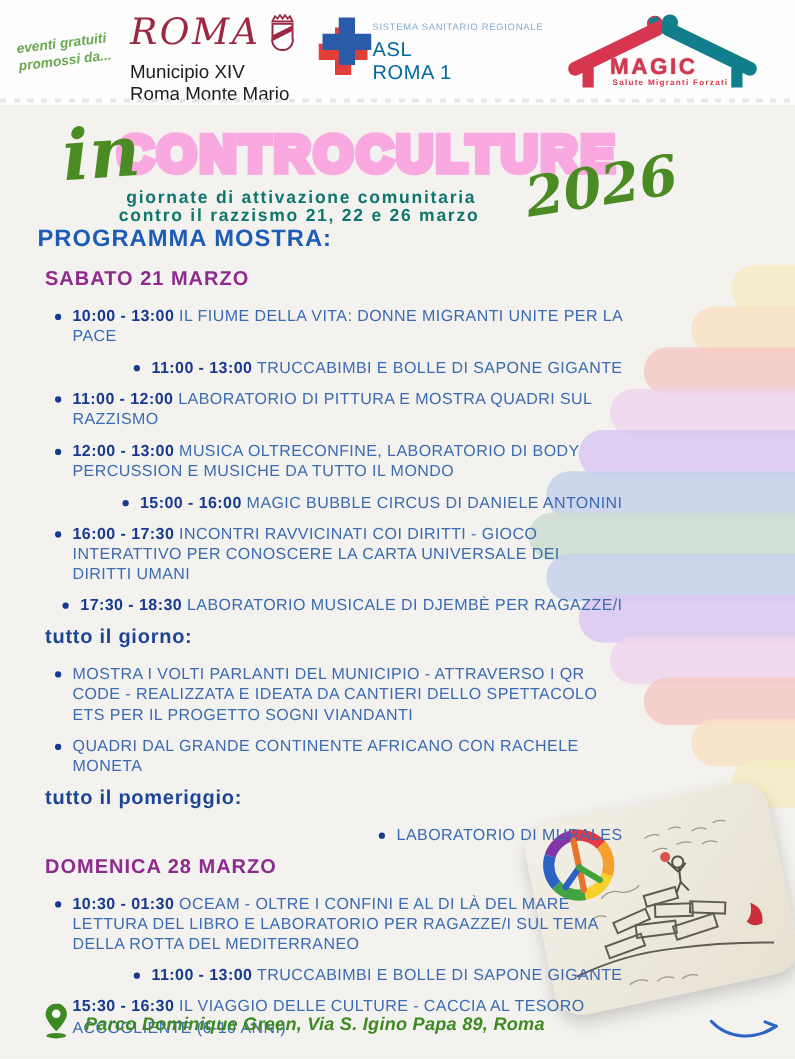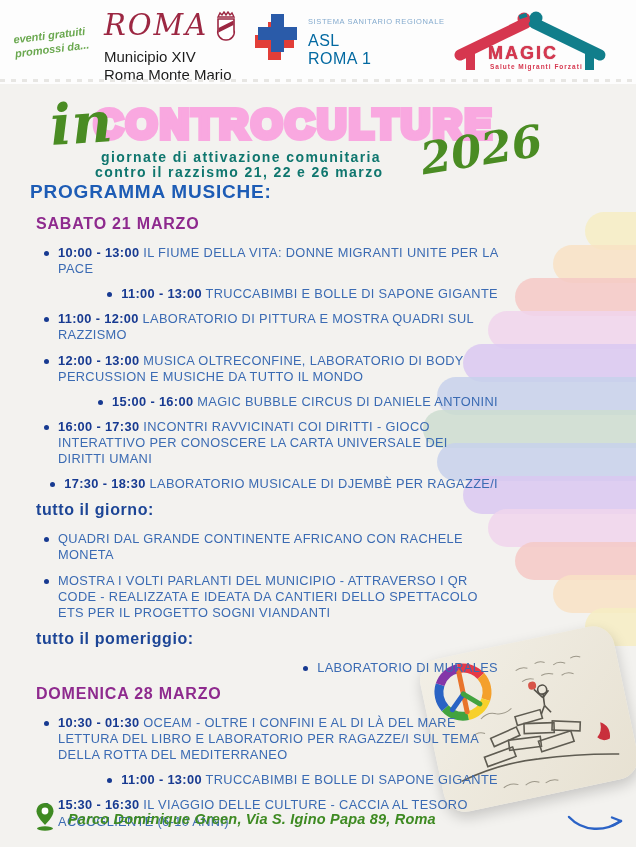--- a/index.html
+++ b/index.html
@@ -11,21 +11,21 @@
   .hdr { position:absolute; top:0; left:0; width:636px; height:84px; background:#fdfdfd; z-index:5; }
   .hdr::after { content:""; position:absolute; left:0; bottom:2px; width:100%; height:3px;
     background:repeating-linear-gradient(90deg,#e7e6e3 0 5px,transparent 5px 11px); }
   .promo { position:absolute; left:14px; top:28px; transform:rotate(-7deg);
     color:#6aa84f; font-weight:bold; font-style:italic; font-size:11px; line-height:1.3; }
   .promo span { display:block; }
   .roma { position:absolute; left:104px; top:11px; }
   .roma-top { display:flex; align-items:flex-start; gap:6px; }
   .roma-word { font-family:"DejaVu Serif", serif; font-size:29px; line-height:1; color:#9c2742; letter-spacing:2px;font-style:italic; }
   .roma-sub { font-size:15px; color:#1c1c1c; line-height:1.05; margin-top:2px; }
-  .asl { position:absolute; left:254px; top:13px; display:flex; gap:10px; }
+  .asl { position:absolute; left:254px; top:13px; display:flex; }
   .asl-txt { padding-top:4px; }
   .asl-sys { font-size:7.5px; color:#85abce; letter-spacing:.6px; margin-bottom:6px; }
   .asl-n1,.asl-n2 { font-size:16px; color:#0369a1; letter-spacing:.5px; line-height:1.1; }
   .samifo { position:absolute; left:452px; top:10px; width:165px; height:66px; }
   .samifo-name { position:absolute; left:36px; top:33px; color:#d6374f; font-weight:bold;
      font-size:18px; letter-spacing:2px; text-shadow:0 0 1px #9c1f33; }
   .samifo-tag { position:absolute; left:38px; top:53px; color:#d6374f; font-size:6.5px; letter-spacing:1px; font-weight:bold; }
 
   
   .pills { position:absolute; inset:0; z-index:1; }
@@ -145,21 +145,21 @@
 
   <div class="titleblock">
     <span class="t-main">CONTROCULTURE</span>
     <span class="t-in">in</span>
     <span class="t-year">2026</span>
     <span class="t-sub t-sub1">giornate di attivazione comunitaria</span>
     <span class="t-sub t-sub2">contro il razzismo 21, 22 e 26 marzo</span>
   </div>
 
   <div class="program">
-    <div class="prog-h">PROGRAMMA MUSICHE:</div>
+    <div class="prog-h">PROGRAMMA MOSTRA:</div>
 
     <div class="day-h">SABATO 21 MARZO</div>
     <ul class="ev">
       <li>
           <span class="dot"></span>
           <p><b>10:00 - 13:00</b> <span>IL FIUME DELLA VITA: DONNE MIGRANTI UNITE PER LA PACE</span></p>
         </li>
       <li>
           <span class="dot"></span>
           <p><b>11:00 - 13:00</b> <span>TRUCCABIMBI E BOLLE DI SAPONE GIGANTE</span></p>
@@ -183,25 +183,25 @@
       <li>
           <span class="dot"></span>
           <p><b>17:30 - 18:30</b> <span>LABORATORIO MUSICALE DI DJEMBÈ PER RAGAZZE/I</span></p>
         </li>
     </ul>
 
     <div class="blue-h">tutto il giorno:</div>
     <ul class="ev">
       <li>
           <span class="dot"></span>
+          <p><span>MOSTRA I VOLTI PARLANTI DEL MUNICIPIO - ATTRAVERSO I QR CODE - REALIZZATA E IDEATA DA CANTIERI DELLO SPETTACOLO ETS PER IL PROGETTO SOGNI VIANDANTI</span></p>
+        </li>
+      <li>
+          <span class="dot"></span>
           <p><span>QUADRI DAL GRANDE CONTINENTE AFRICANO CON RACHELE MONETA</span></p>
-        </li>
-      <li>
-          <span class="dot"></span>
-          <p><span>MOSTRA I VOLTI PARLANTI DEL MUNICIPIO - ATTRAVERSO I QR CODE - REALIZZATA E IDEATA DA CANTIERI DELLO SPETTACOLO ETS PER IL PROGETTO SOGNI VIANDANTI</span></p>
         </li>
     </ul>
 
     <div class="blue-h">tutto il pomeriggio:</div>
     <ul class="ev">
       <li>
           <span class="dot"></span>
           <p><span>LABORATORIO DI MURALES</span></p>
         </li>
     </ul>

